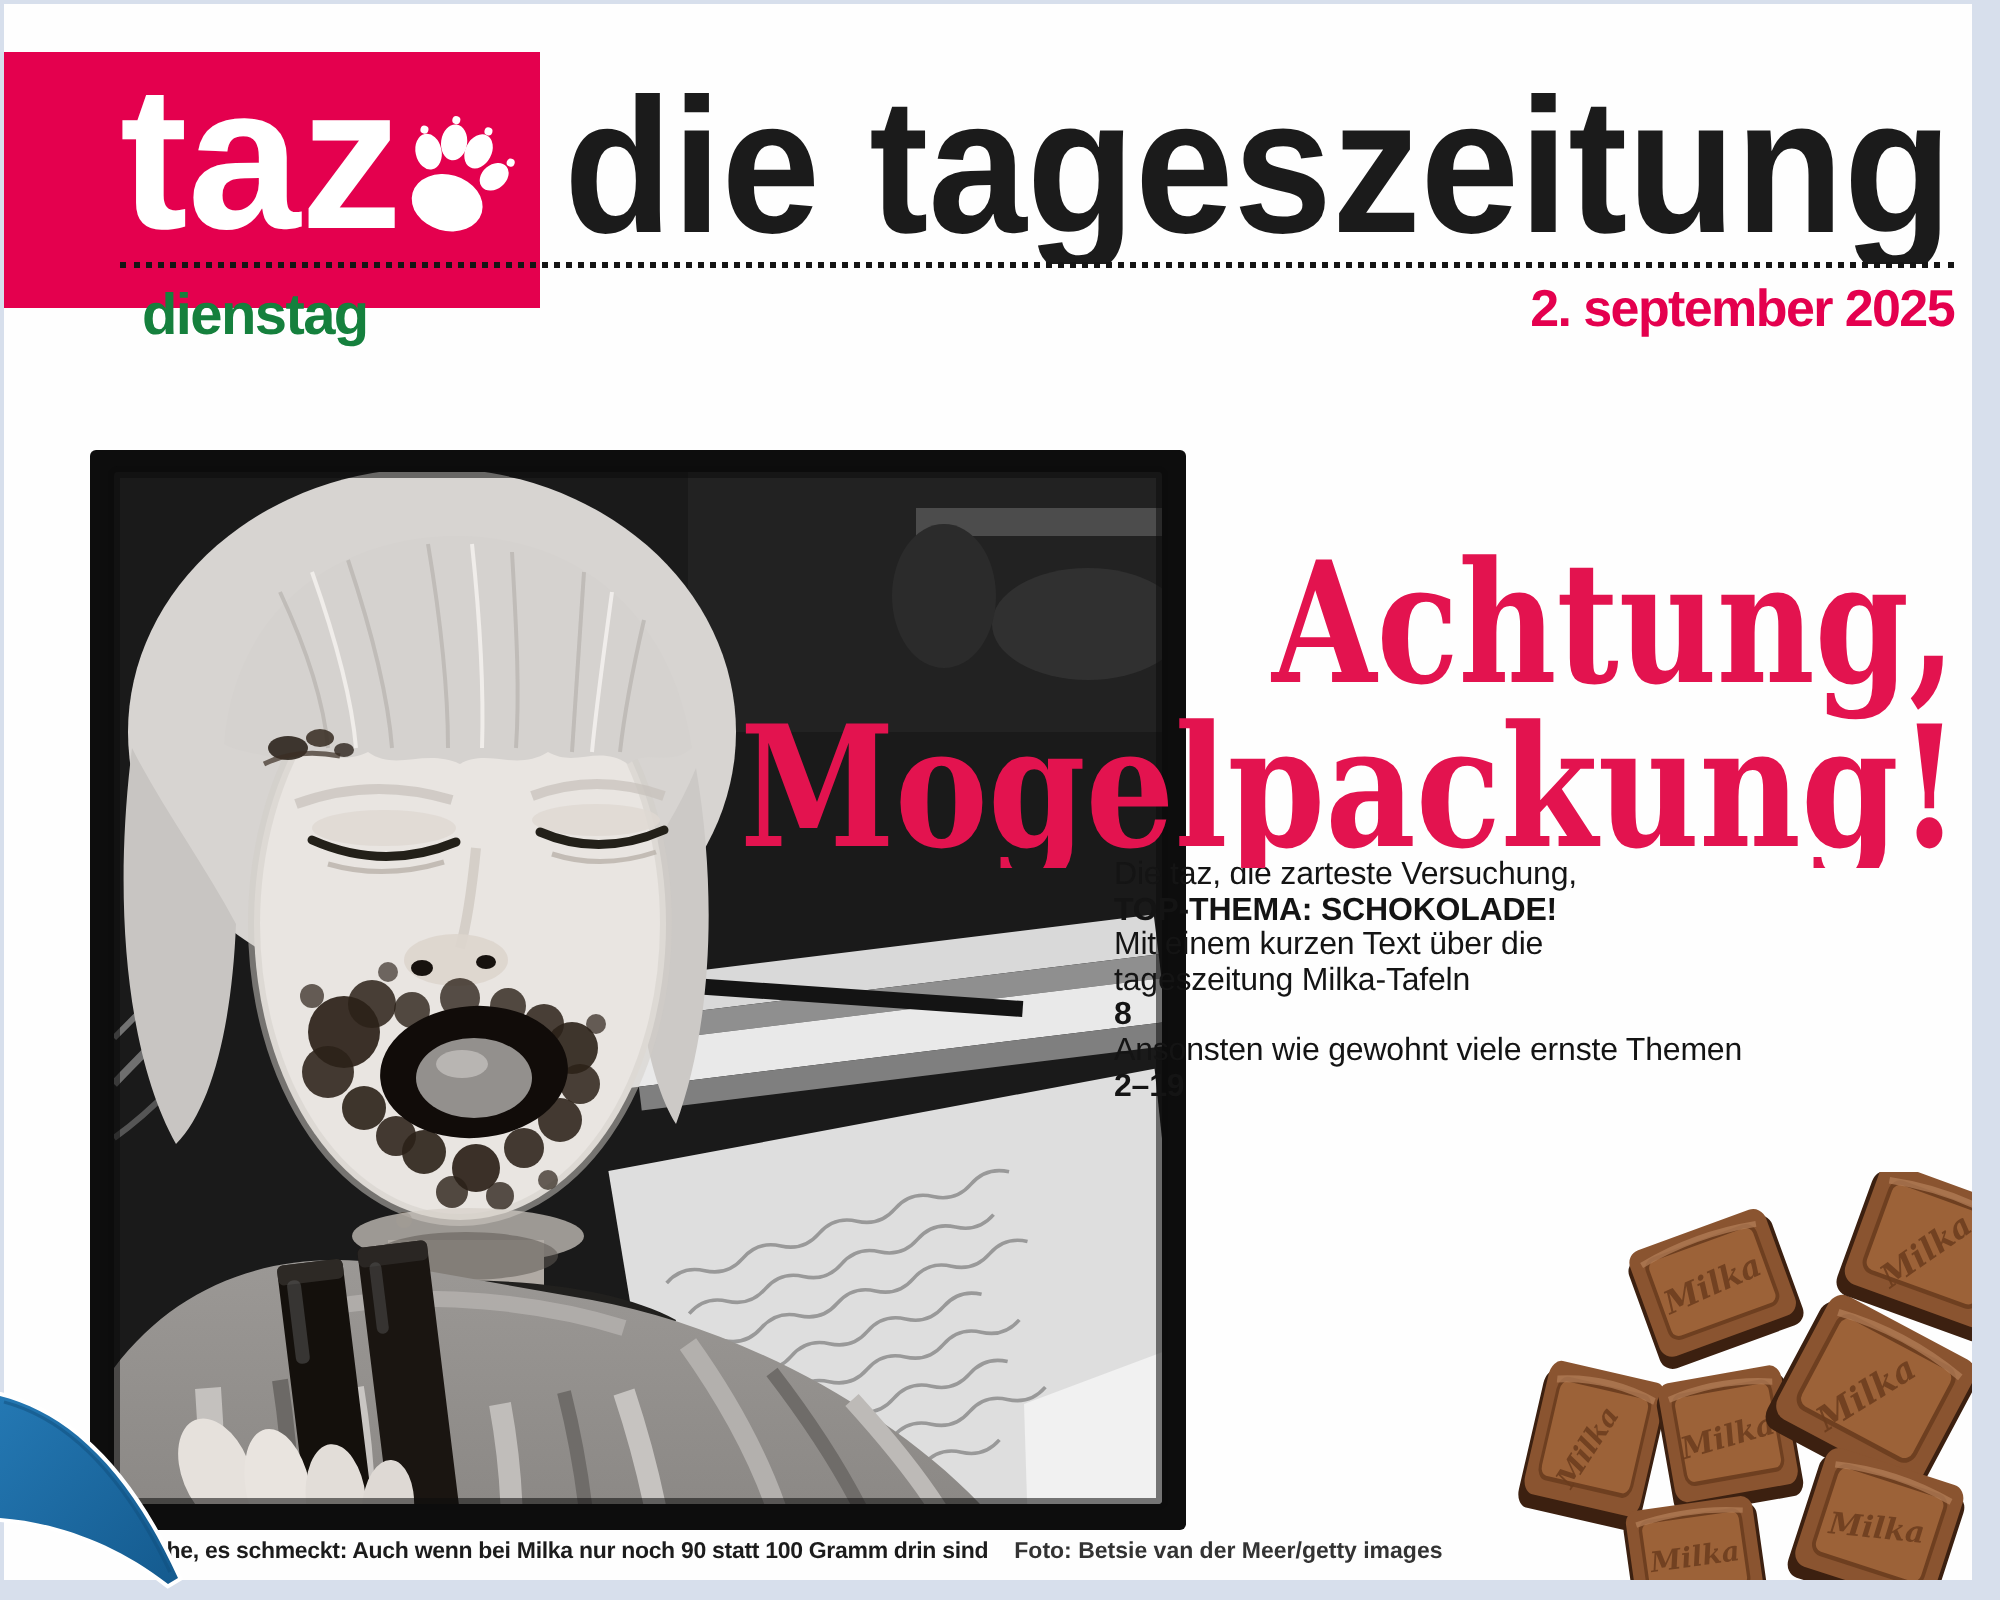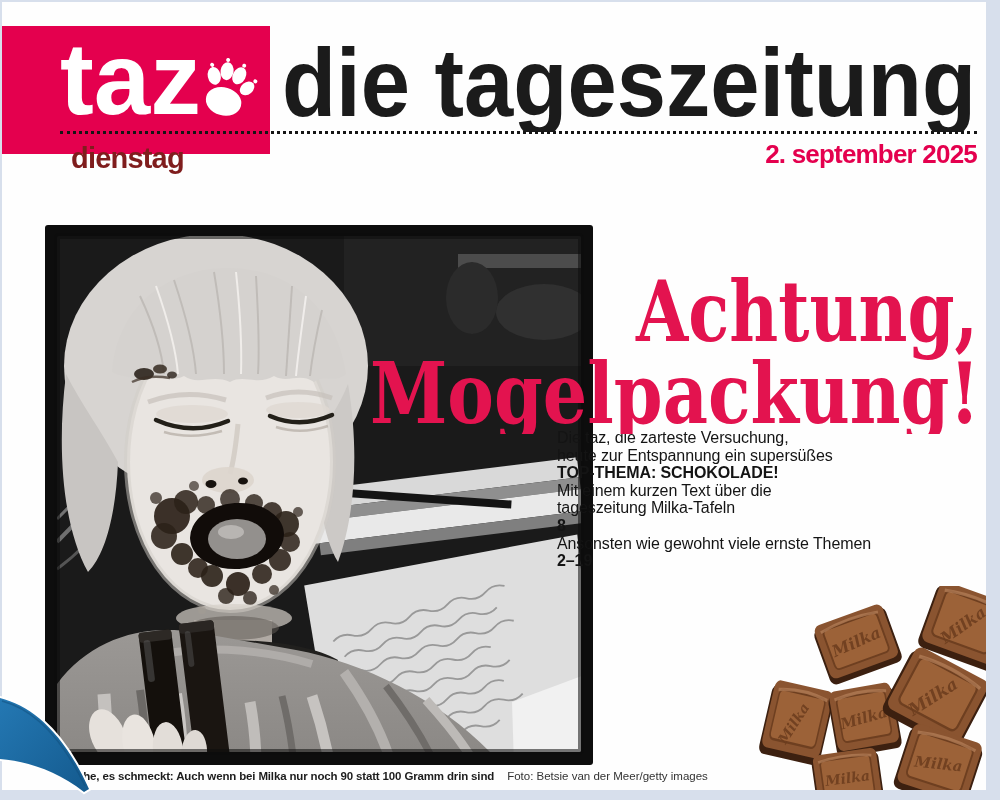--- a/index.html
+++ b/index.html
@@ -7,30 +7,30 @@
     width:1000px;height:800px;position:relative;overflow:hidden;
     background:#d7dfec;
     font-family:"Liberation Sans", sans-serif;
   }
   .page{position:absolute;left:2px;top:2px;width:984px;height:788px;background:#fefefe;}
   .abs{position:absolute;}
   .logo-box{left:2px;top:26px;width:268px;height:128px;background:#e4004e;z-index:2;}
   .logo-svg{left:54px;top:32px;z-index:3;}
   .masthead-svg{left:281px;top:28px;z-index:3;}
   .dotted-rule{left:60px;top:131px;width:917px;height:0;border-top:3.4px dotted #151515;z-index:6;}
-  .weekday{left:71px;top:142px;font-size:29px;font-weight:bold;letter-spacing:-0.8px;color:#7f1d1d;z-index:7;}
+  .weekday{left:71px;top:142px;font-size:29px;font-weight:bold;letter-spacing:-0.8px;color:#15803d;z-index:7;}
   .issue-date{right:23px;top:139px;font-size:26px;font-weight:bold;letter-spacing:-0.8px;color:#e4004e;z-index:7;}
   .photo-wrap{left:44px;top:224px;width:550px;height:542px;z-index:4;}
   .headline-svg{left:358px;top:268px;z-index:9;}
   .teaser{right:23px;top:429px;width:420px;text-align:left;font-size:16px;line-height:17.6px;
           letter-spacing:-0.1px;color:#141414;z-index:5;}
   .teaser .b{font-weight:bold;}
   .caption{left:77px;top:770px;font-size:11.5px;color:#1c1c1c;z-index:5;white-space:nowrap;}
   .caption .main{font-weight:bold;letter-spacing:-0.15px;}
-  .caption .credit{font-weight:normal;color:#333;margin-left:13px;margin-top:16px;}
+  .caption .credit{font-weight:bold;color:#333;margin-left:13px;margin-top:16px;}
   .choc-svg{left:748px;top:586px;z-index:4;overflow:hidden;}
   .fold-svg{left:0;top:686px;z-index:20;}
   .milka-script{font-family:"DejaVu Serif", serif;font-style:italic;font-weight:bold;}
 </style>
 </head>
 <body>
 
 <div class="page"></div>
 
 <div class="abs logo-box"></div>
@@ -211,21 +211,20 @@
   <rect x="13" y="12" width="524" height="516" rx="2" fill="none" stroke="#0d0d0d" stroke-width="6" opacity="0.55"></rect>
 </svg>
 
 <svg class="abs headline-svg" width="628" height="166">
   <text x="620" y="73" text-anchor="end" font-family="DejaVu Serif, serif" font-weight="bold" font-size="84" fill="#e3134f" textLength="342" lengthAdjust="spacingAndGlyphs">Achtung,</text>
   <text x="622" y="155" text-anchor="end" font-family="DejaVu Serif, serif" font-weight="bold" font-size="84" fill="#e3134f" textLength="610" lengthAdjust="spacingAndGlyphs">Mogelpackung!</text>
 </svg>
 
 <div class="abs teaser">
   <div>Die taz, die zarteste Versuchung,</div>
-  <div>heute zur Entspannung ein supersüßes</div>
   <div class="b">TOP-THEMA: SCHOKOLADE!</div>
   <div>Mit einem kurzen Text über die</div>
   <div>tageszeitung Milka-Tafeln</div>
   <div class="b">8</div>
   <div>Ansonsten wie gewohnt viele ernste Themen</div>
   <div class="b">2–19</div>
 </div>
 
 <div class="abs caption">
   <span class="main">che, es schmeckt: Auch wenn bei Milka nur noch 90 statt 100 Gramm drin sind</span><span class="credit">Foto: Betsie van der Meer/getty images</span>

